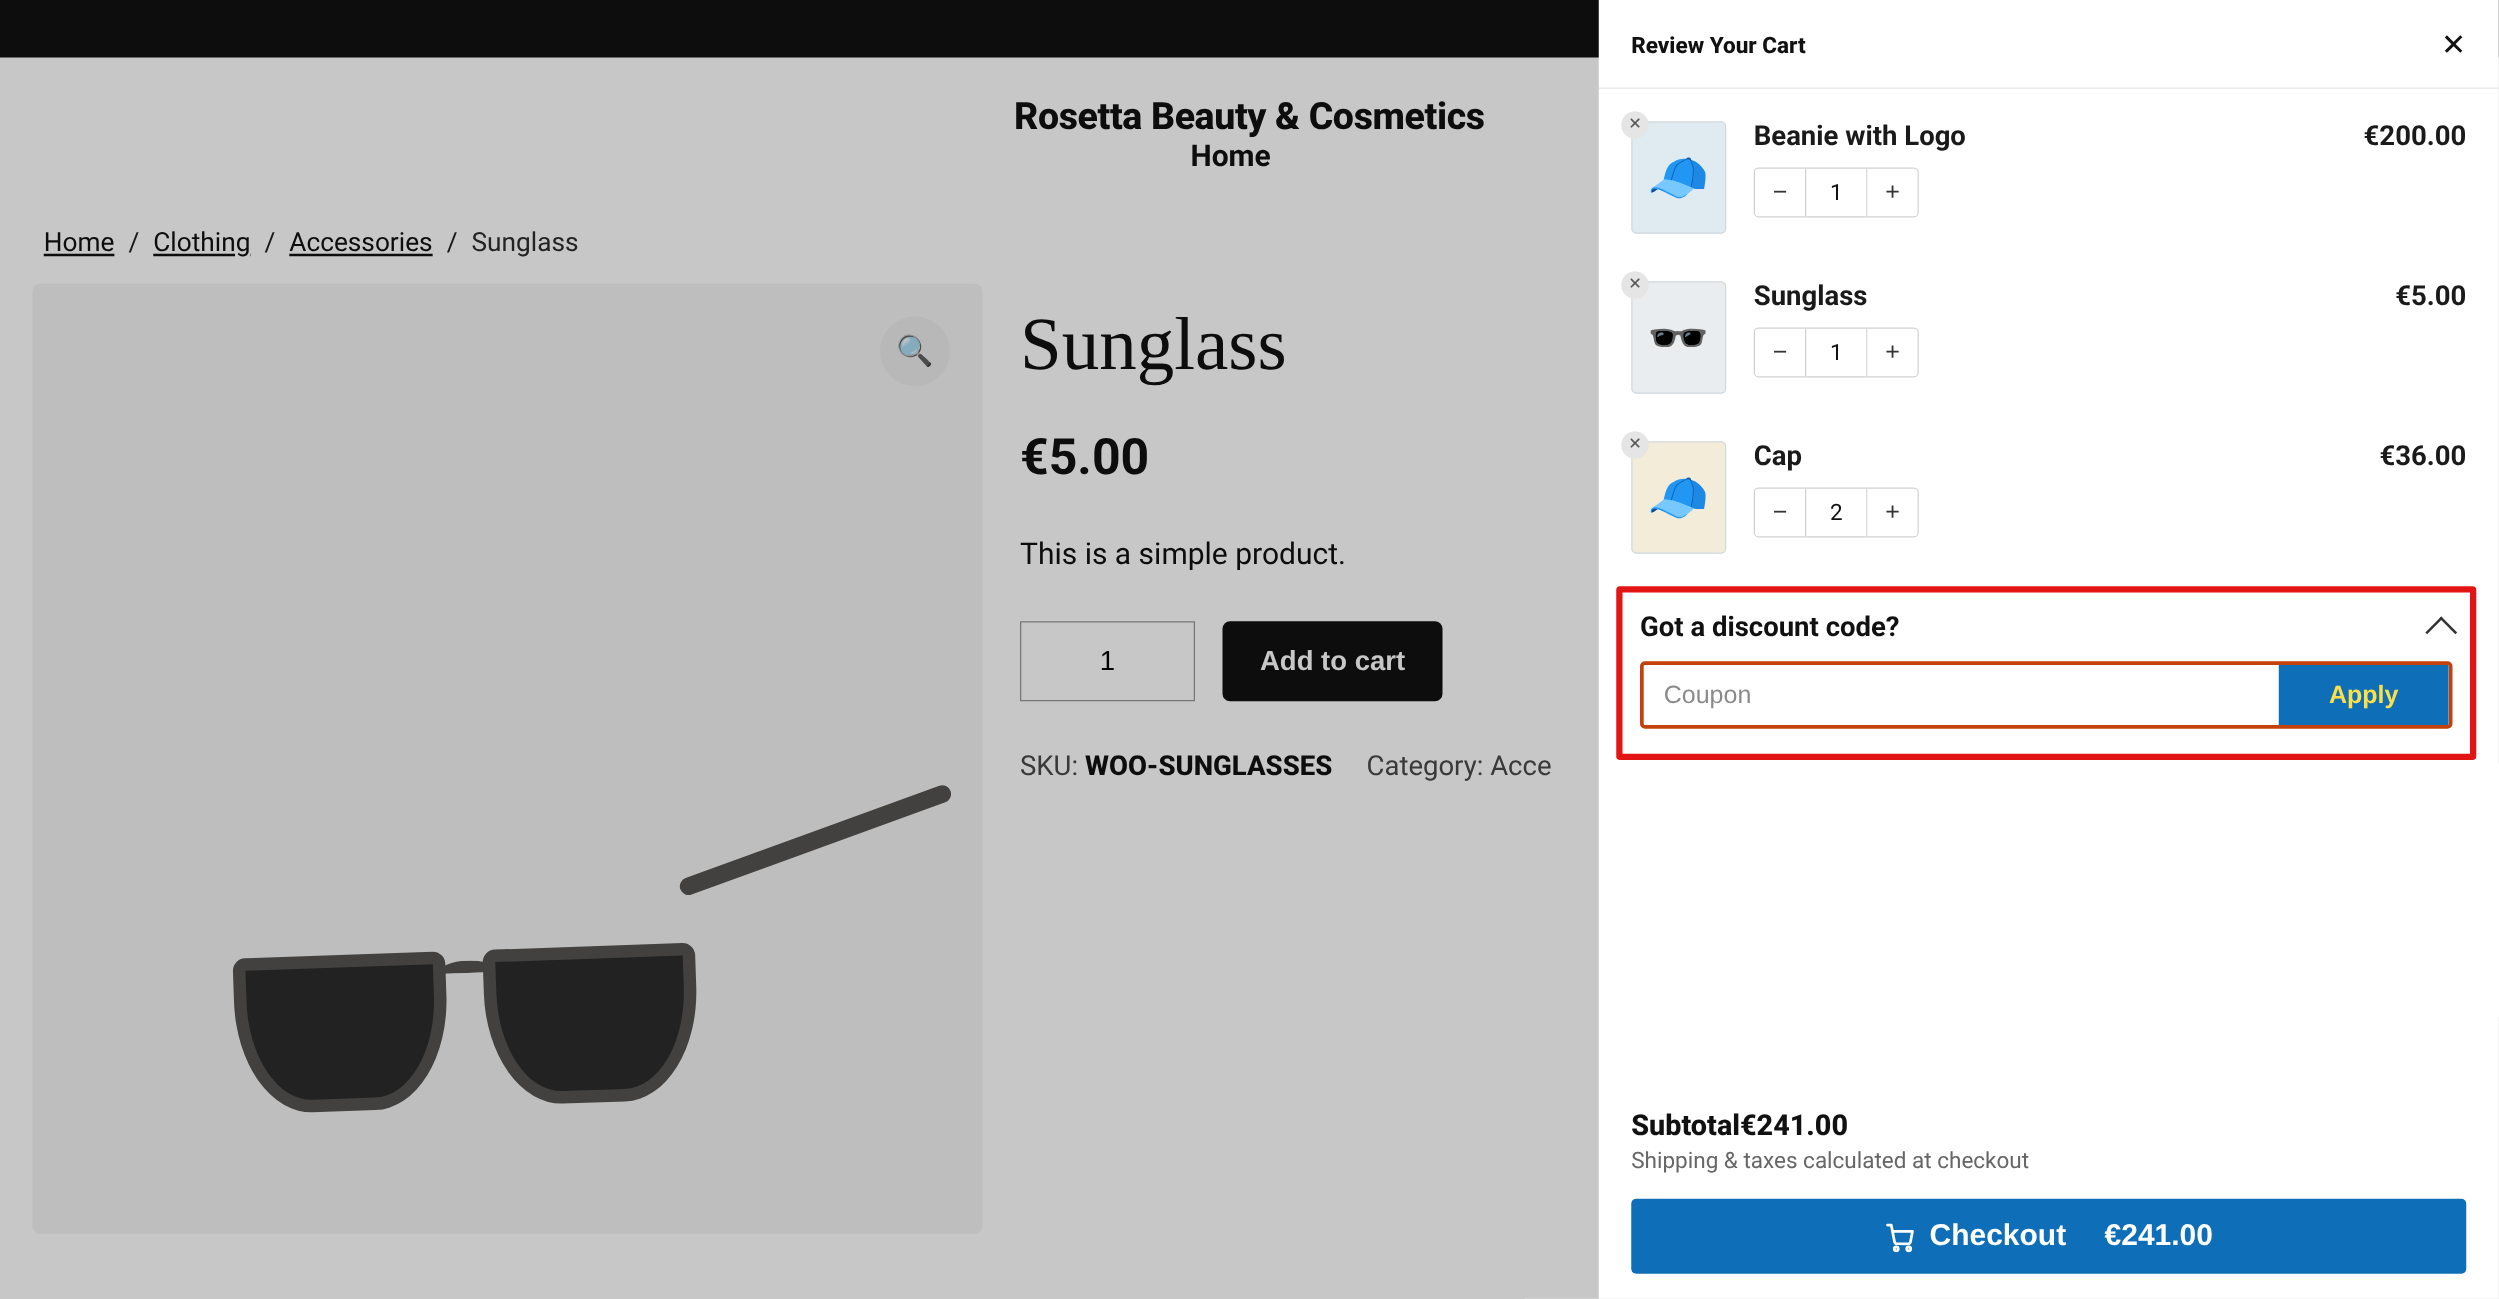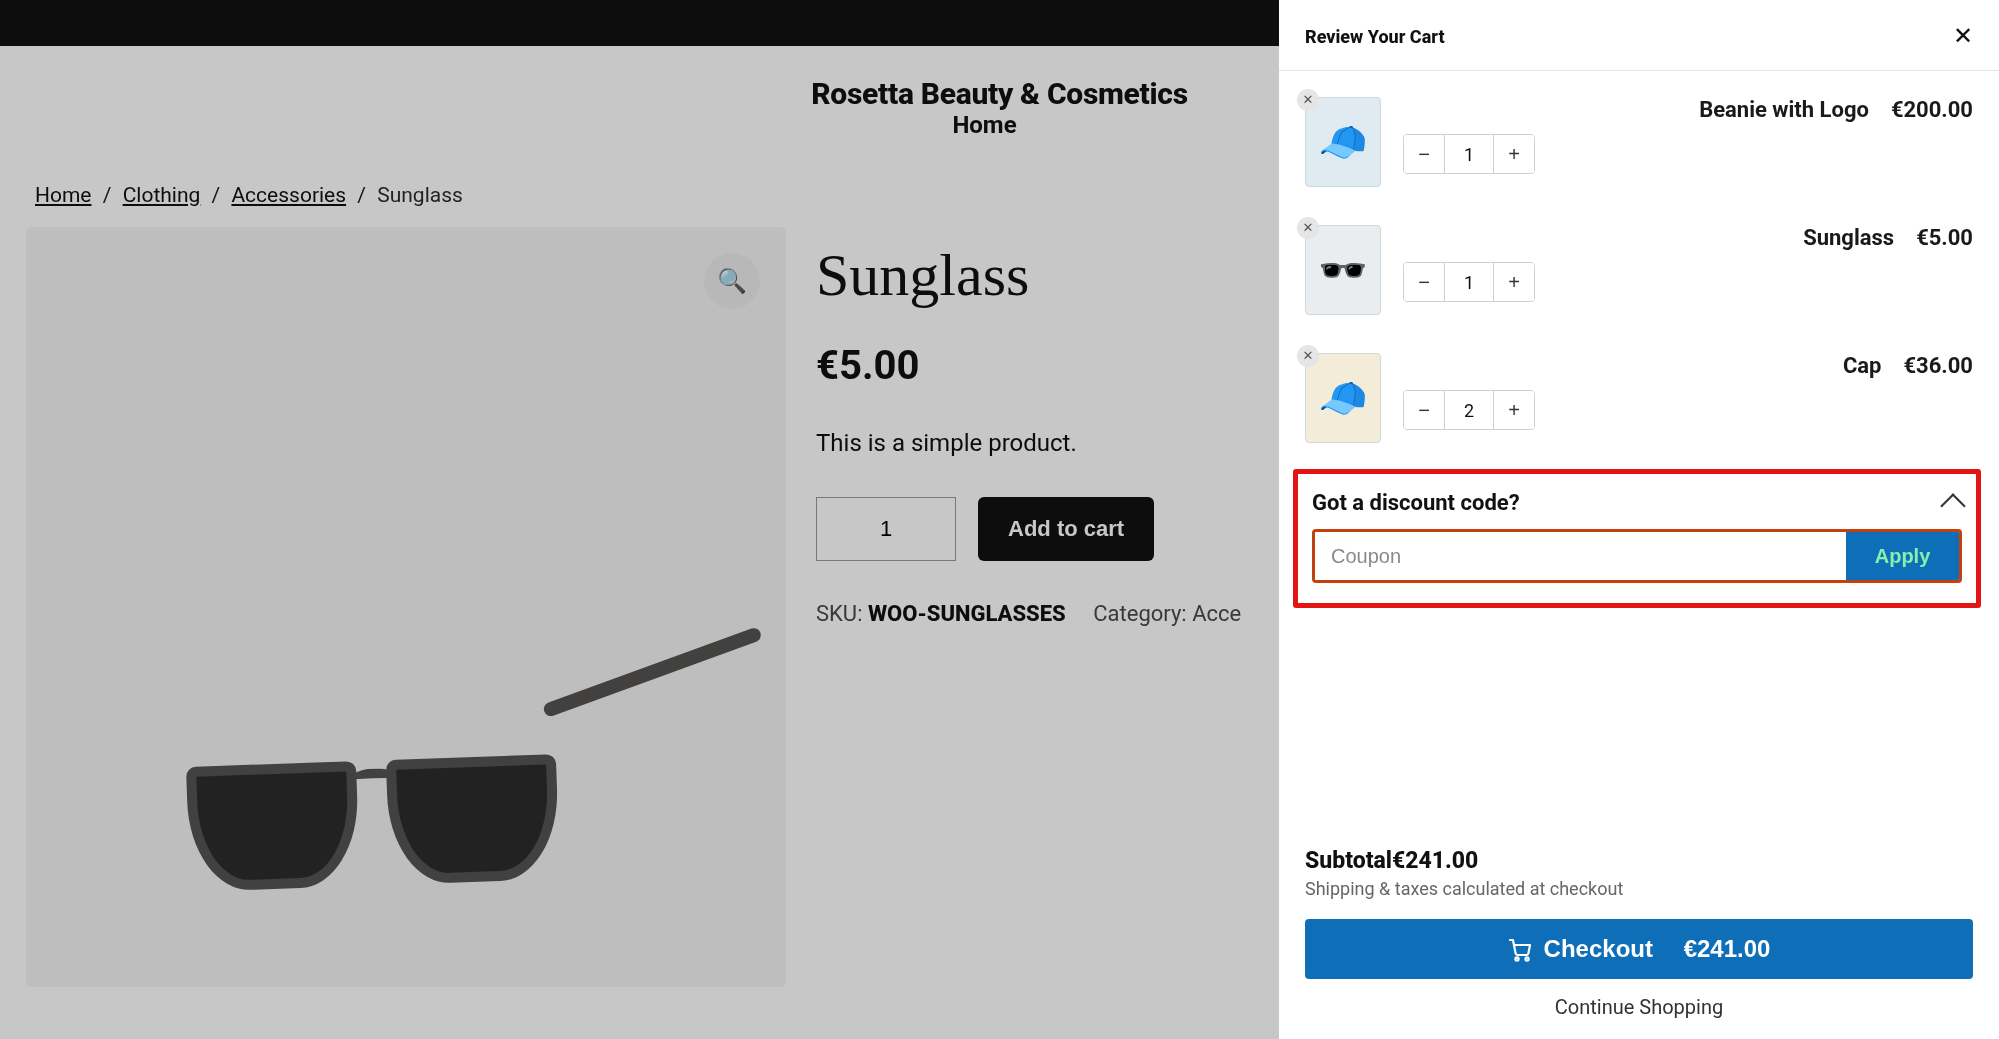--- a/index.html
+++ b/index.html
@@ -222,21 +222,21 @@
     align-items: center;
     justify-content: center;
     font-size: 40px;
   }
   .cart-info {
     display: flex;
     flex-direction: column;
     gap: 12px;
     flex: 1;
   }
-  .cart-name { font-size: 22px; font-weight: 700; color: #1a1a1a; text-align: right; }
+  .cart-name { font-size: 22px; font-weight: 700; color: #1a1a1a; }
   .qty-stepper {
     display: flex;
     border: 1px solid #d0d0d0;
     border-radius: 4px;
     overflow: hidden;
     width: 132px;
     height: 40px;
   }
   .qty-stepper button {
     width: 40px;
@@ -292,23 +292,23 @@
   }
   .coupon-input {
     flex: 1;
     border: none;
     padding: 0 16px;
     font-size: 20px;
     outline: none;
   }
   .coupon-input::placeholder { color: #8a8a8a; }
   .apply-btn {
-    width: 113px;
+    width: 136px;
     background: #0e6fb8;
-    color: #86efac;
+    color: #fde047;
     border: none;
     font-size: 20px;
     font-weight: 600;
     cursor: pointer;
   }
 
   
   .cart-footer {
     margin-top: auto;
     padding: 10px 26px 20px;
@@ -484,15 +484,14 @@
           <circle cx="9" cy="21" r="1.6"></circle>
             <circle cx="19" cy="21" r="1.6"></circle>
           <path d="M2 2h3l2.6 13.4a2 2 0 0 0 2 1.6h8.8a2 2 0 0 0 2-1.6L22 7H6"></path>
         </svg>
       </span>
       <span>Checkout</span>
       <span>&nbsp;</span>
       <span>€241.00</span>
     </button>
 
-    <div class="continue">Continue Shopping</div>
   </div>
 </aside>
 
 </body></html>

